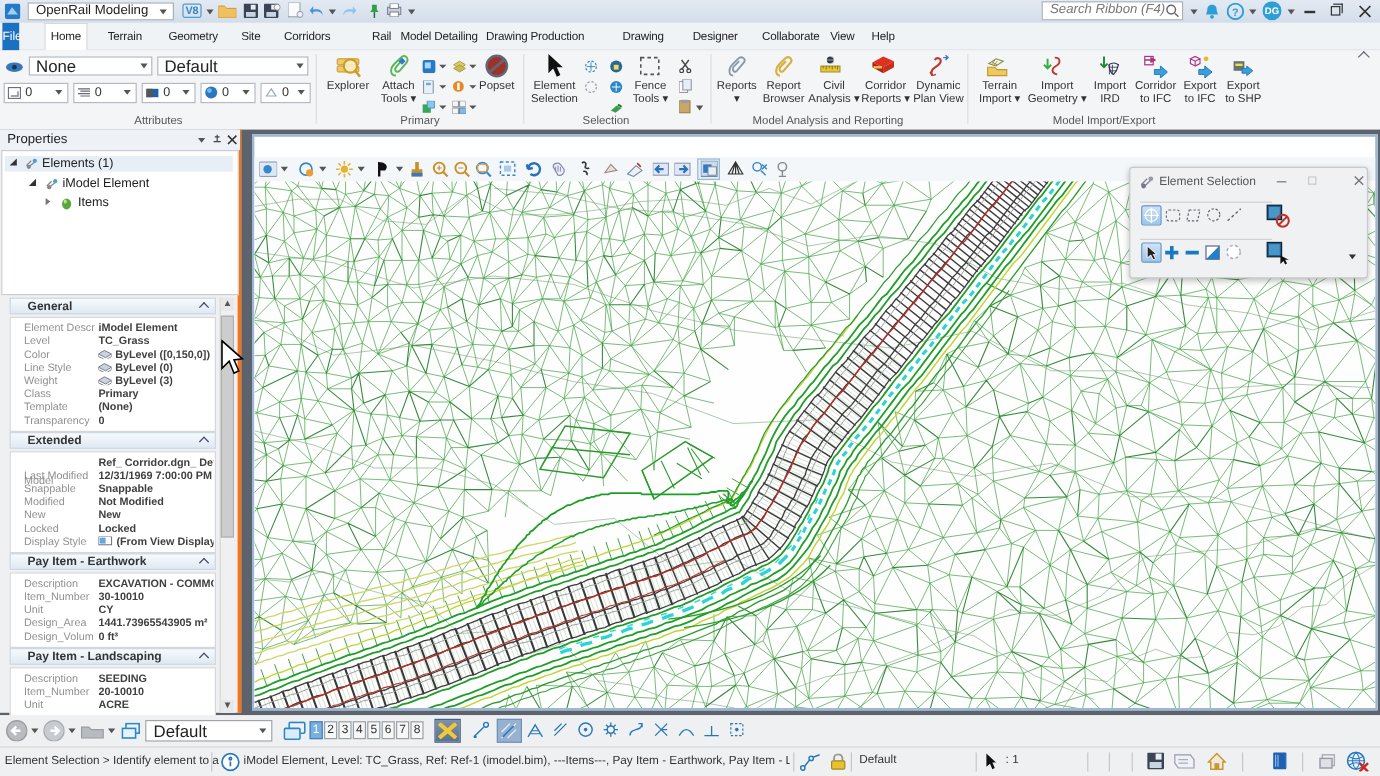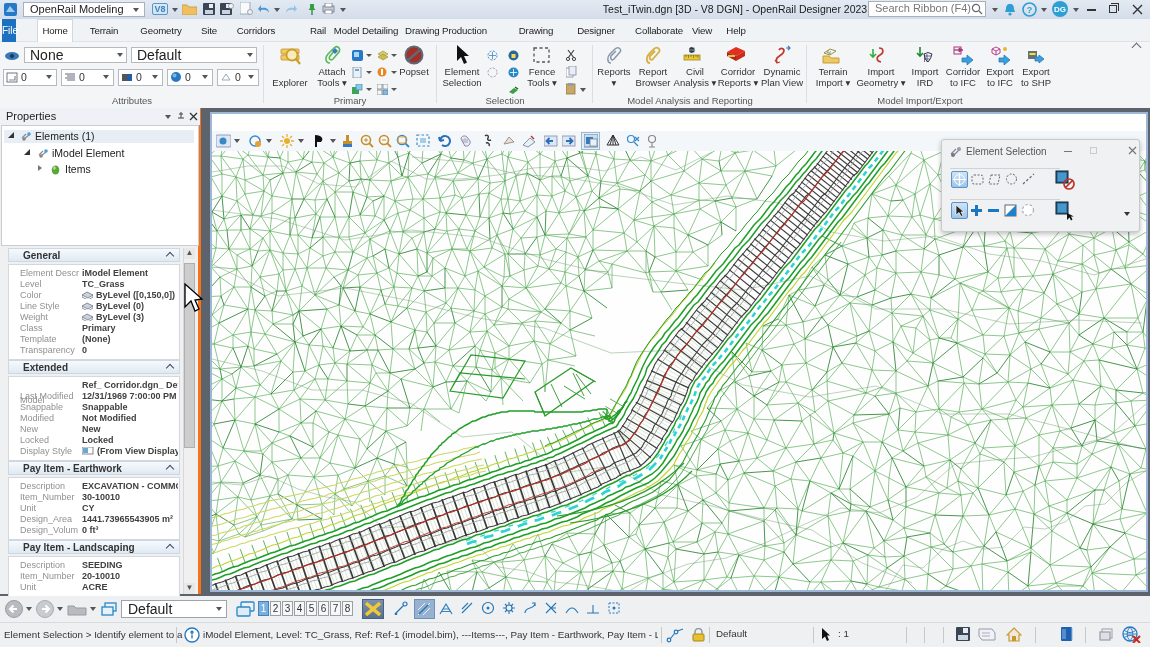--- a/index.html
+++ b/index.html
@@ -86,22 +86,21 @@
       <svg class="abs" style="left:306px;top:3px" width="10" height="12" viewBox="0 0 10 12">
         <path d="M4 1 L8 1 L8 5 L9.5 7 L2.5 7 L4 5 Z" fill="#30a040"></path>
         <rect x="5.4" y="7" width="1.2" height="5" fill="#207030"></rect>
       </svg>
       <svg class="abs" style="left:322px;top:3px" width="13" height="11" viewBox="0 0 13 11">
         <rect x="1" y="3" width="11" height="6" fill="#c8d0d8" stroke="#778" stroke-width="0.8"></rect>
         <rect x="3" y="0" width="7" height="4" fill="#fff" stroke="#778" stroke-width="0.8"></rect>
         <rect x="3" y="7" width="7" height="4" fill="#fff" stroke="#778" stroke-width="0.8"></rect>
       </svg>
       <div class="dd" style="left:340px;top:8px"></div>
-      <div class="abs" style="left:430px;top:3px;width:610px;text-align:center;font-size:10.5px;color:#1a1a1a">Test_iTwin.dgn [3D - V8 DGN] - OpenRail Designer 2023</div>
-      <div class="tcombo" style="left:868px;top:1px;width:118px;height:16px;color:#777;">Search Ribbon (F4)</div>
+      <div class="tcombo" style="left:868px;top:1px;width:118px;height:16px;color:#777;font-style:italic">Search Ribbon (F4)</div>
       <svg class="abs" style="left:971px;top:3px" width="12" height="12" viewBox="0 0 12 12">
         <circle cx="5" cy="5" r="3.6" fill="none" stroke="#667" stroke-width="1.2"></circle>
         <path d="M8 8 L11 11" stroke="#667" stroke-width="1.2"></path>
       </svg>
       <div class="dd" style="left:992px;top:8px"></div>
       <svg class="abs" style="left:1003px;top:3px" width="14" height="13" viewBox="0 0 14 13">
         <path d="M7 1 C4 1 3 3 3 6 L2 9 L12 9 L11 6 C11 3 10 1 7 1 Z" fill="#2e9fd4"></path>
         <circle cx="7" cy="11" r="1.6" fill="#2e9fd4"></circle>
       </svg>
       <svg class="abs" style="left:1022px;top:2px" width="15" height="15" viewBox="0 0 15 15">
@@ -182,21 +181,21 @@
       <div class="dd" style="left:248px;top:33px"></div>
       <div class="glabel" style="left:52px">Attributes</div>
       <div class="gdiv" style="left:263px"></div>
       <div class="rbtn" style="left:268px;width:44px">
         <svg class="abs" style="left:11px;top:0" width="22" height="20" viewBox="0 0 22 20">
           <rect x="2" y="4" width="18" height="5" rx="1" fill="#f4c860" stroke="#c09030" stroke-width="0.8"></rect>
           <rect x="2" y="10" width="18" height="5" rx="1" fill="#f4c860" stroke="#c09030" stroke-width="0.8"></rect>
           <circle cx="13" cy="10" r="5.5" fill="#fdf6da" fill-opacity="0.8" stroke="#caa028" stroke-width="1.8"></circle>
           <path d="M17 14 L21 19" stroke="#caa028" stroke-width="2.2"></path>
         </svg>
-        <div class="rlabel" style="margin-top:33px">Explorer</div>
+        <div class="rlabel" style="margin-top:22px">Explorer</div>
       </div>
       <div class="rbtn" style="left:312px;width:40px">
         <svg class="abs" style="left:9px;top:0" width="22" height="20" viewBox="0 0 22 20">
           <path d="M9 18 C4 18 4 12 7 9 L13 3 C16 0 20 3 18 7 L12 14 C10 16 7 14 9 11 L14 5" fill="none" stroke="#58b858" stroke-width="1.6"></path>
           <path d="M11 6 l3 -3 l3 3 l-3 3 z" fill="#3878c8"></path>
         </svg>
         <div class="rlabel" style="margin-top:22px">Attach<br>Tools ▾</div>
       </div>
       <svg class="abs" style="left:352px;top:8px" width="11" height="11" viewBox="0 0 11 11">
         <rect x="0" y="0" width="11" height="11" rx="2" fill="#2878c8"></rect>

